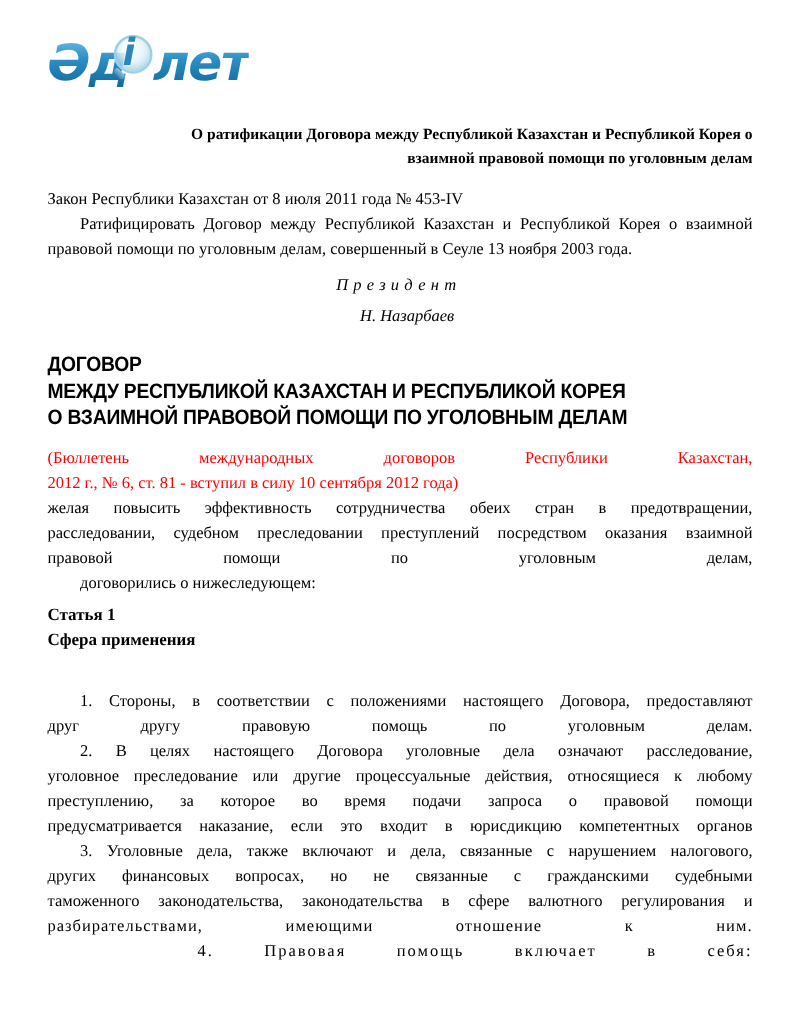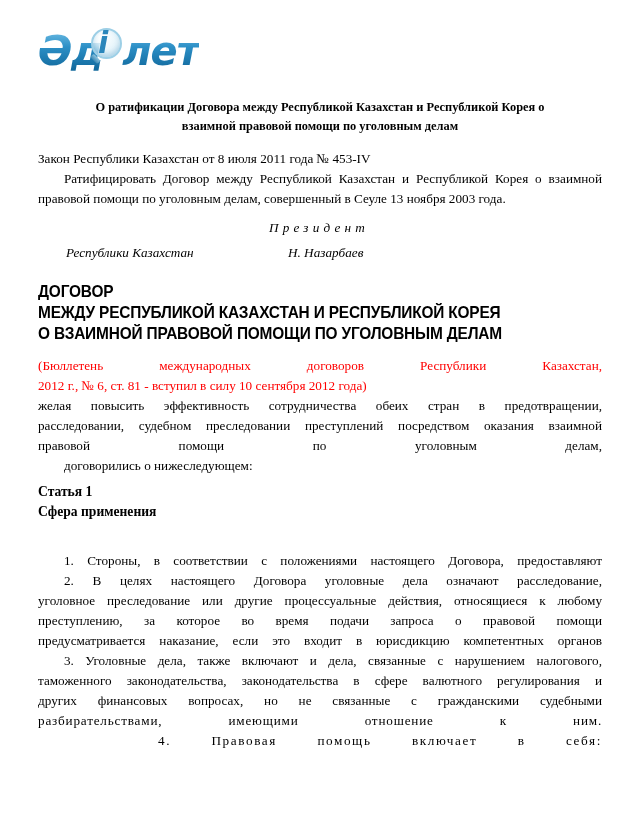--- a/index.html
+++ b/index.html
@@ -87,21 +87,21 @@
     color: #2a86bb;
   }
 
   
   .doc-title {
     font-family: "Liberation Serif", serif;
     font-weight: 700;
     font-size: 12.4px;
     line-height: 19px;
     margin: 10px 0 0 0;
-    text-align: center;
+    text-align: right;
   }
   .law-ref {
     font-size: 13.2px;
     line-height: 20px;
     margin: 13px 0 0 0;
   }
   .para {
     font-size: 13.2px;
     line-height: 20px;
     text-align: justify;
@@ -191,21 +191,20 @@
     <div>взаимной правовой помощи по уголовным делам</div>
   </div>
 
   <p class="law-ref">Закон Республики Казахстан от 8 июля 2011 года № 453-IV</p>
 
   <p class="para indent">Ратифицировать Договор между Республикой Казахстан и Республикой Корея о взаимной правовой помощи по уголовным делам, совершенный в Сеуле 13 ноября 2003 года.</p>
 
   <div class="sig-block">
     <div class="sig-president">Президент</div>
     <div class="sig-row">
-      <span class="sig-country">Республики Казахстан</span>
       <span class="sig-name">Н. Назарбаев</span>
     </div>
   </div>
 
   <div>
     <div class="treaty-head" style="margin-top:18px">ДОГОВОР</div>
     <div class="treaty-head" style="margin-top:0">МЕЖДУ РЕСПУБЛИКОЙ КАЗАХСТАН И РЕСПУБЛИКОЙ КОРЕЯ</div>
     <div class="treaty-head" style="margin-top:0">О ВЗАИМНОЙ ПРАВОВОЙ ПОМОЩИ ПО УГОЛОВНЫМ ДЕЛАМ</div>
   </div>
 
@@ -223,33 +222,34 @@
 
   <div class="article-head">
     <span>Статья 1</span>
     <span class="sub">Сфера применения</span>
   </div>
 
   <div class="items">
 
     <div class="item">
       <div class="para" style="text-indent:26px; text-align-last:justify;">1. Стороны, в соответствии с положениями настоящего Договора, предоставляют</div>
+      <div class="para" style="text-align-last:justify;">друг другу правовую помощь по уголовным делам.</div>
     </div>
 
     <div class="item">
       <div class="para" style="text-indent:26px; text-align-last:justify;">2. В целях настоящего Договора уголовные дела означают расследование,</div>
       <div class="para" style="text-align-last:justify;">уголовное преследование или другие процессуальные действия, относящиеся к любому</div>
       <div class="para" style="text-align-last:justify;">преступлению, за которое во время подачи запроса о правовой помощи</div>
       <div class="para" style="text-align-last:justify;">предусматривается наказание, если это входит в юрисдикцию компетентных органов</div>
     </div>
 
     <div class="item">
       <div class="para" style="text-indent:26px; text-align-last:justify;">3. Уголовные дела, также включают и дела, связанные с нарушением налогового,</div>
+      <div class="para" style="text-align-last:justify;">других финансовых вопросах, но не связанные с гражданскими судебными</div>
       <div class="para" style="text-align-last:justify;">таможенного законодательства, законодательства в сфере валютного регулирования и</div>
-      <div class="para" style="text-align-last:justify;">других финансовых вопросах, но не связанные с гражданскими судебными</div>
       <div class="para" style="text-align-last:justify; letter-spacing:0.8px;">разбирательствами, имеющими отношение к ним.</div>
     </div>
 
     <div class="item">
       <div class="para" style="text-indent:120px; text-align-last:justify; letter-spacing:1.6px;">4. Правовая помощь включает в себя:</div>
     </div>
 
   </div>
 
 </div>

